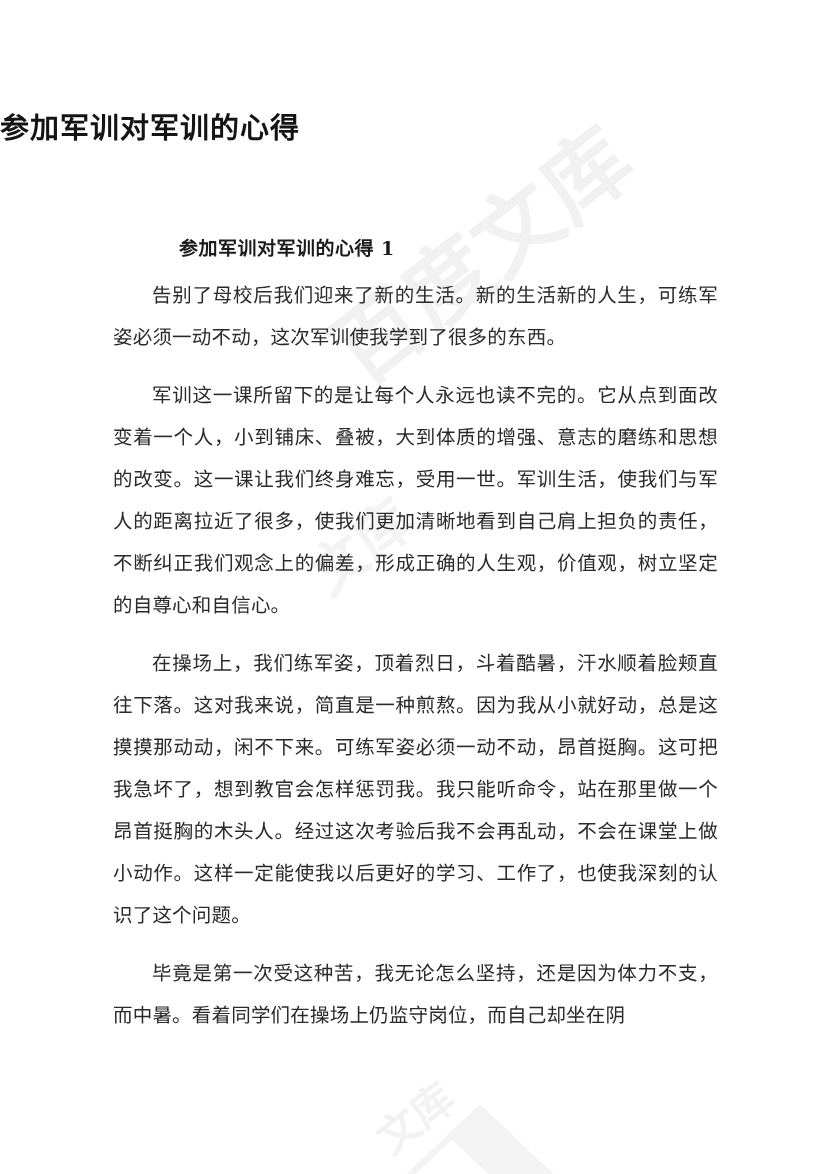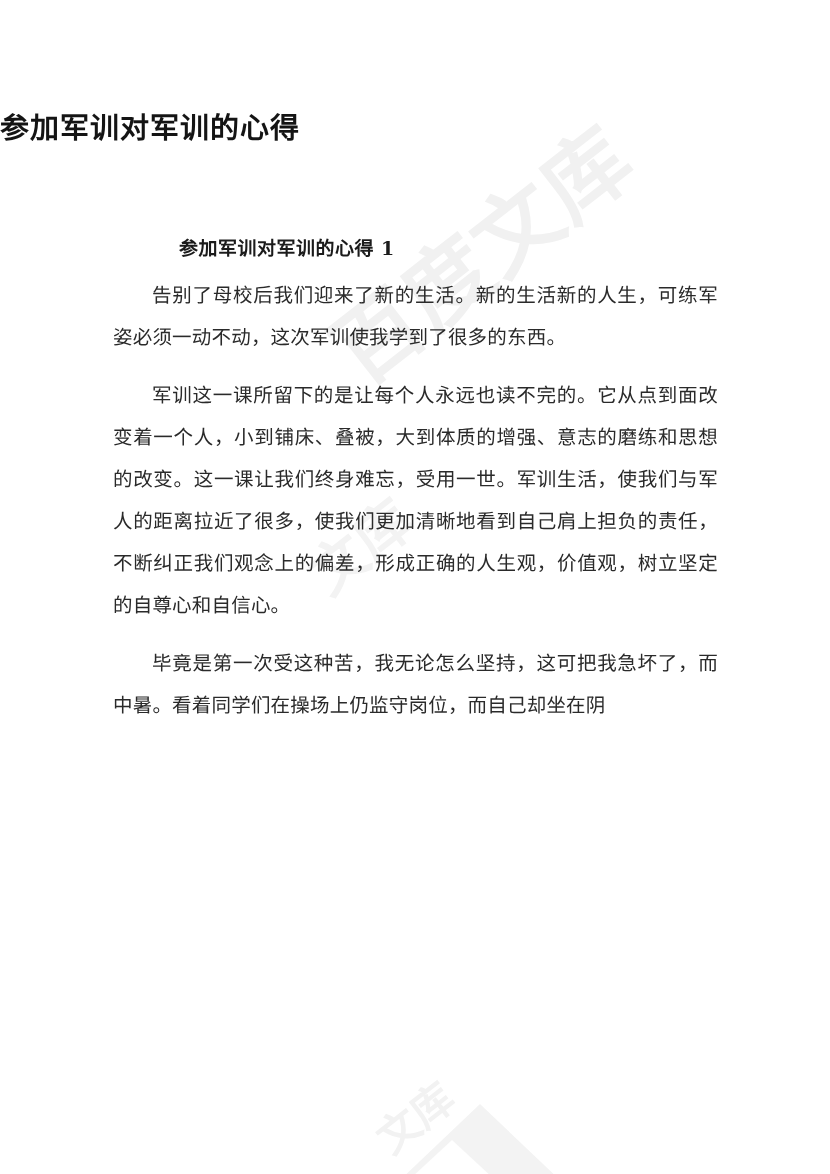--- a/index.html
+++ b/index.html
@@ -162,17 +162,18 @@
 
   <div class="content">
 
     <h1 class="doc-title">参加军训对军训的心得</h1>
 
     <h2 class="section-heading">参加军训对军训的心得 1</h2>
 
     <div class="body-block">
       <p class="para">告别了母校后我们迎来了新的生活。新的生活新的人生，可练军姿必须一动不动，这次军训使我学到了很多的东西。</p>
       <p class="para">军训这一课所留下的是让每个人永远也读不完的。它从点到面改变着一个人，小到铺床、叠被，大到体质的增强、意志的磨练和思想的改变。这一课让我们终身难忘，受用一世。军训生活，使我们与军人的距离拉近了很多，使我们更加清晰地看到自己肩上担负的责任，不断纠正我们观念上的偏差，形成正确的人生观，价值观，树立坚定的自尊心和自信心。</p>
-      <p class="para">毕竟是第一次受这种苦，我无论怎么坚持，这可把我急坏了，而中暑。看着同学们在操场上仍监守岗位，而自己却坐在阴</p>
+      <p class="para">在操场上，我们练军姿，顶着烈日，斗着酷暑，汗水顺着脸颊直往下落。这对我来说，简直是一种煎熬。因为我从小就好动，总是这摸摸那动动，闲不下来。可练军姿必须一动不动，昂首挺胸。这可把我急坏了，想到教官会怎样惩罚我。我只能听命令，站在那里做一个昂首挺胸的木头人。经过这次考验后我不会再乱动，不会在课堂上做小动作。这样一定能使我以后更好的学习、工作了，也使我深刻的认识了这个问题。</p>
+      <p class="para">毕竟是第一次受这种苦，我无论怎么坚持，还是因为体力不支，而中暑。看着同学们在操场上仍监守岗位，而自己却坐在阴</p>
     </div>
 
   </div>
 </div>
 
 </body></html>

